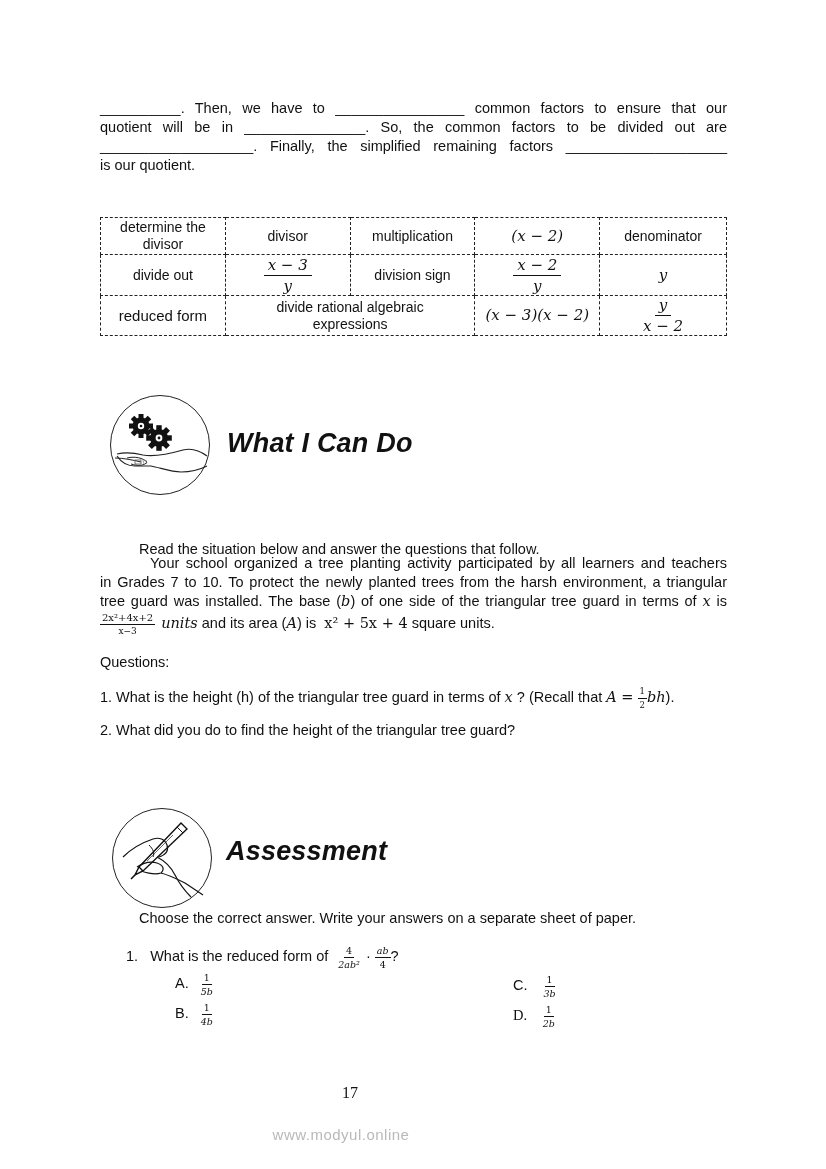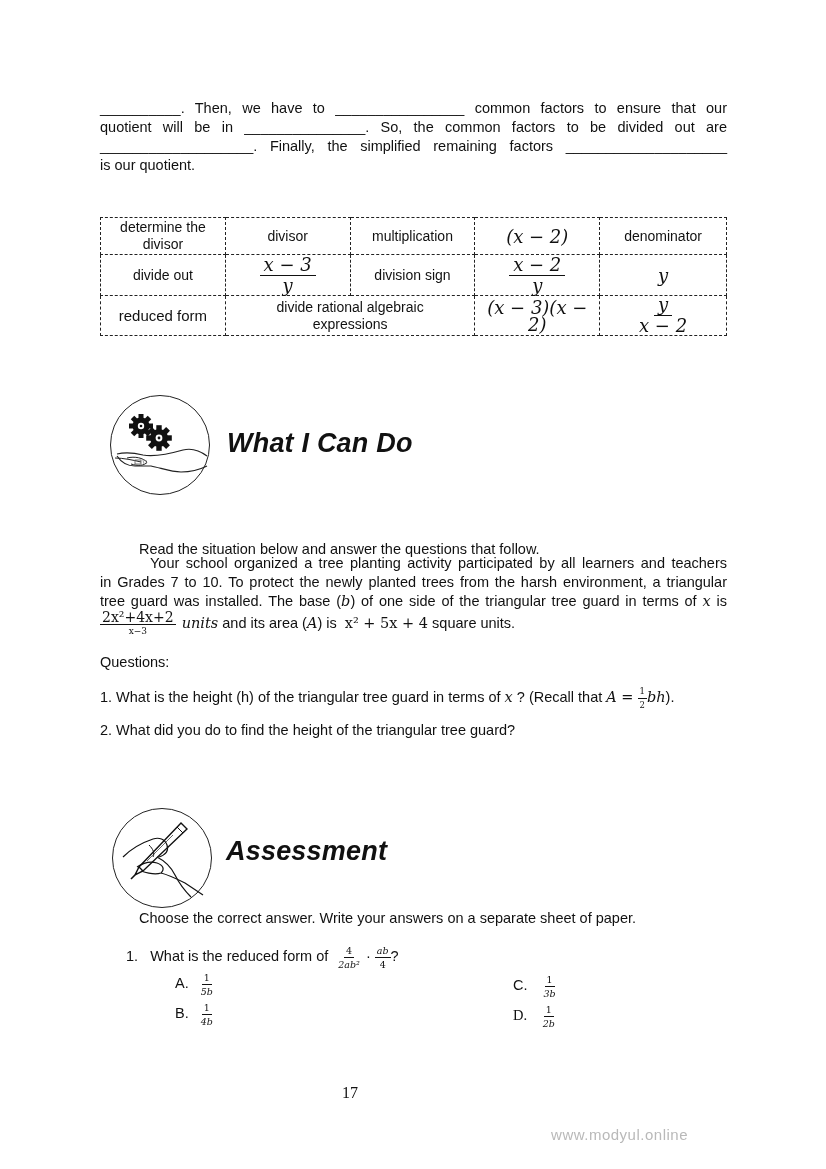--- a/index.html
+++ b/index.html
@@ -16,21 +16,21 @@
     table.bank { position: absolute; left: 100px; top: 217px; width: 627px; border-collapse: collapse;
                  font-size: 14px; }
     table.bank td { border: 1.3px dashed #222; text-align: center; vertical-align: middle;
                     padding: 0 4px; line-height: 17px; }
     table.bank tr.r1 td { height: 36px; }
     table.bank tr.r2 td { height: 40px; }
     table.bank tr.r3 td { height: 36px; }
     .frac { display: inline-flex; flex-direction: column; align-items: center; vertical-align: middle; }
     .frac .num { padding: 0 4px 1px; border-bottom: 1.2px solid #111; line-height: 18px; }
     .frac .den { padding: 1px 4px 0; line-height: 18px; }
-    .tmath { font-family: "DejaVu Serif", "Liberation Serif", serif; font-style: italic; font-size: 18px; }
+    .tmath { font-family: "DejaVu Serif", "Liberation Serif", serif; font-style: italic; font-size: 15px; }
 
     
     .sfrac { display: inline-flex; flex-direction: column; align-items: center; vertical-align: middle;
              font-family: "DejaVu Serif", "Liberation Serif", serif; font-size: 9.5px; line-height: 11px; }
     .sfrac .num { border-bottom: 1px solid #111; padding: 0 2px 1px; }
     .sfrac .den { padding: 1px 2px 0; }
     .sfrac i { font-style: italic; }
 
     
     .icon-circle { position: absolute; width: 98px; height: 98px; border: 1.3px solid #222; border-radius: 50%; }
@@ -150,21 +150,21 @@
 
   <div class="abs para" style="left:139px; top:524px;margin-top:16px;">Read the situation below and answer the questions that follow.</div>
 
   <div class="abs para justify" style="left:100px; top:554px; width:627px; text-indent:50px;">Your school organized a tree planting activity participated by all learners and teachers</div>
   <div class="abs para justify" style="left:100px; top:573px; width:627px;">in Grades 7 to 10. To protect the newly planted trees from the harsh environment, a triangular</div>
   <div class="abs para justify" style="left:100px; top:592px; width:627px;">
     <span>tree guard was installed. The base (</span><span class="math">b</span><span>) of one side of the triangular tree guard in terms of </span><span class="math">x</span><span> is</span>
   </div>
   <div class="abs para" style="left:100px; top:612px; width:627px; white-space:nowrap;">
     <span class="sfrac">
-      <span class="num" style="font-size:14px;">2x²+4x+2</span>
+      <span class="num" style="font-size:10px;">2x²+4x+2</span>
       <span class="den" style="font-size:9px;">x−3</span>
     </span>
     <span class="math" style="margin-left:2px;text-align:right;">units</span><span> and its area (</span><span class="math">A</span><span>) is </span><span class="mathup" style="margin-left:4px;">x² + 5x + 4</span><span> square units.</span>
   </div>
 
   <div class="abs para" style="left:100px; top:653px;">Questions:</div>
 
   <div class="abs para" style="left:100px; top:686px; white-space:nowrap;">
     <span>1. What is the height (h) of the triangular tree guard in terms of </span><span class="math">x</span><span> ? (Recall that </span><span class="math">A =</span>
     <span class="sfrac">
@@ -232,15 +232,15 @@
   </div>
   <div class="abs para" style="left:513px; top:1004px; white-space:nowrap; font-family:'Liberation Serif', serif;">
     <span class="opt-letter">D.</span>
     <span class="sfrac" style="margin-left:10px;">
       <span class="num">1</span>
       <span class="den"><i>2b</i></span>
     </span>
   </div>
 
   <div class="abs footer-num" style="left:0; width:700px; text-align:center; top:1084px;">17</div>
-  <div class="abs watermark" style="left:16px; width:672px; text-align:right; top:1126px;">www.modyul.online</div>
+  <div class="abs watermark" style="left:5px; width:672px; text-align:center; top:1126px;">www.modyul.online</div>
 
 </div>
 
 </body></html>

